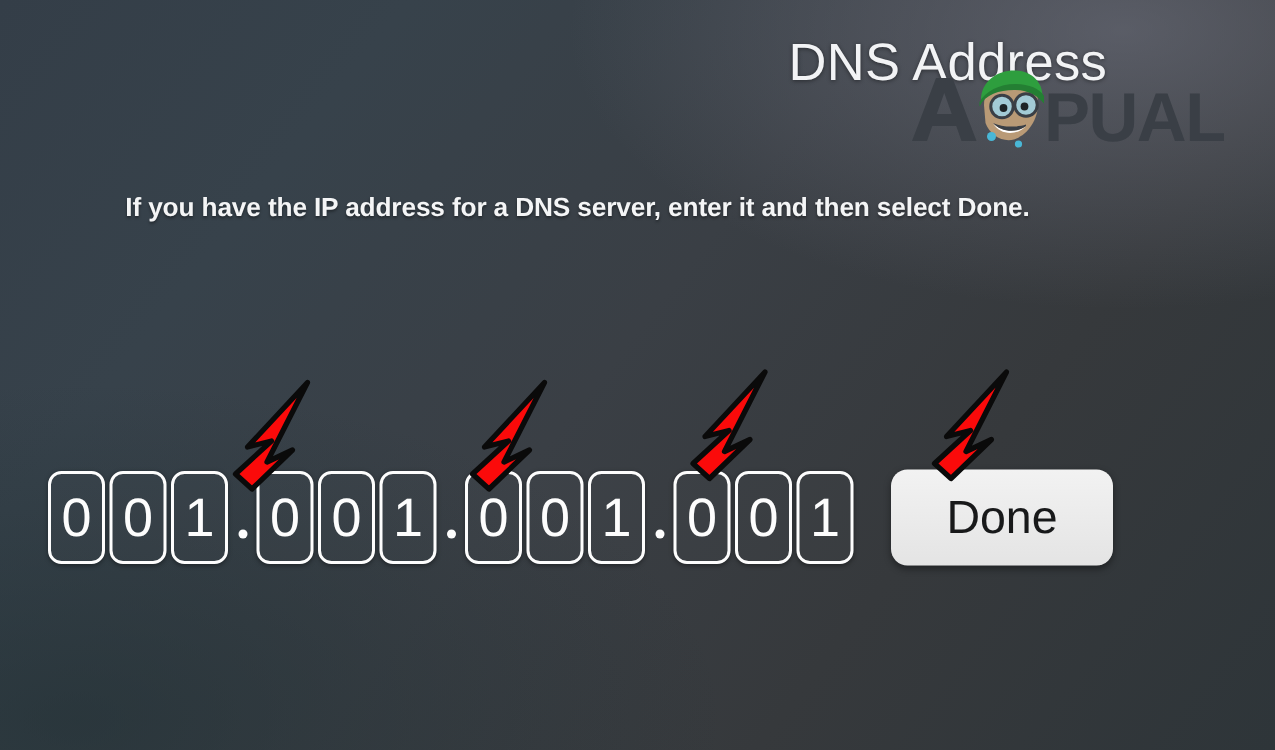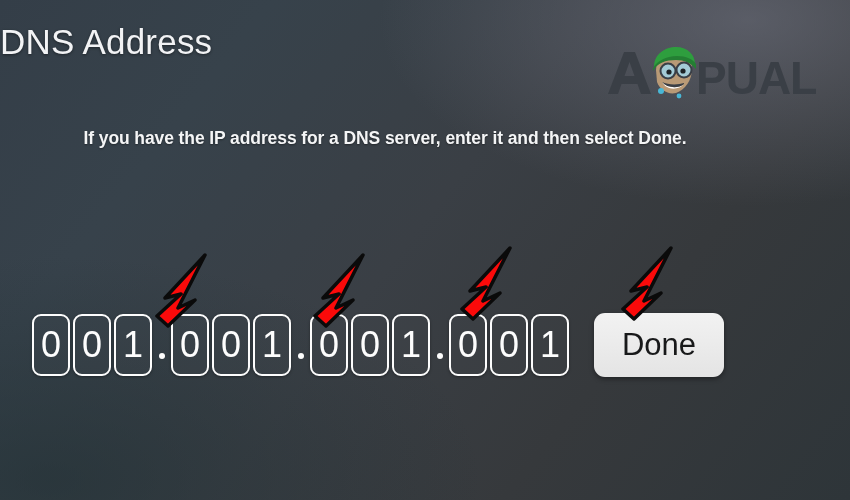--- a/index.html
+++ b/index.html
@@ -15,21 +15,21 @@
     background:
       radial-gradient(ellipse 70% 60% at 88% 4%, rgba(118,120,134,0.55) 0%, rgba(118,120,134,0) 62%),
       radial-gradient(ellipse 85% 75% at 6% 96%, rgba(30,46,50,0.55) 0%, rgba(30,46,50,0) 60%),
       linear-gradient(128deg, #343e48 0%, #37424b 22%, #3a3f45 48%, #36393c 72%, #2e3539 100%);
     overflow:hidden;
   }
 
   
   .title {
     position:absolute; left:0; top:22px; width:738px;
-    text-align:left;
+    text-align:right;
     font-size:35px; font-weight:400;
     color:#f2f3f5;
     letter-spacing:0.2px;
     text-shadow:0 1px 3px rgba(0,0,0,0.45);
   }
 
   
   .logo {
     position:absolute; left:604px; top:44px;
     width:212px; height:58px;
@@ -66,21 +66,21 @@
     line-height:1;
   }
   .dot {
     width:6px; height:6px; border-radius:50%;
     background:#fdfdfd;
     margin:22px 6px 0 4px;
     flex:0 0 auto;
   }
   .done-button {
     margin-left:22px;
-    width:130px; height:64px;
+    width:148px; height:64px;
     background:linear-gradient(180deg,#f2f2f2 0%,#e4e4e4 100%);
     border-radius:11px;
     display:flex; align-items:center; justify-content:center;
     font-size:31px; color:#18191a; font-weight:400;
     box-shadow:0 2px 5px rgba(0,0,0,0.4);
   }
 
   
   .arrow { position:absolute; width:66px; height:78px; }
   .arrow svg { display:block; width:100%; height:100%; }

